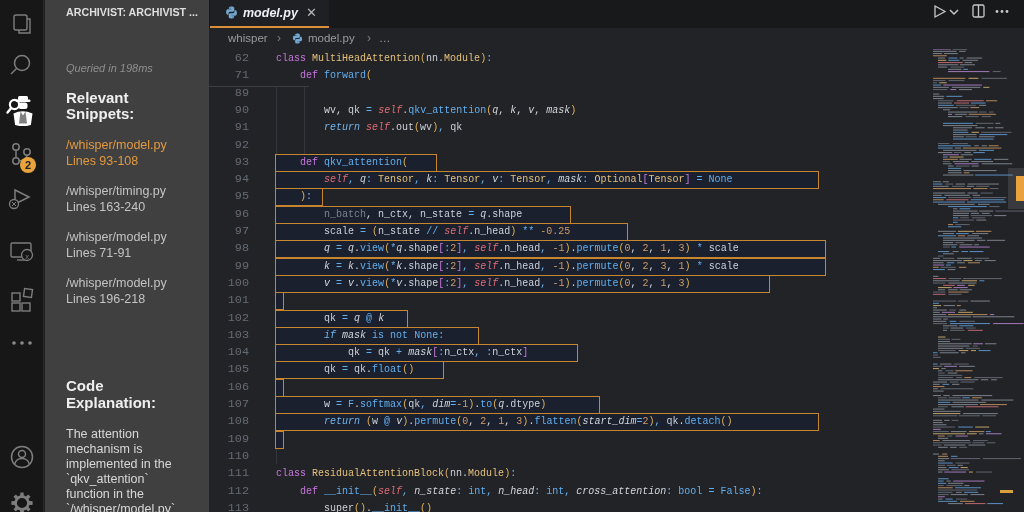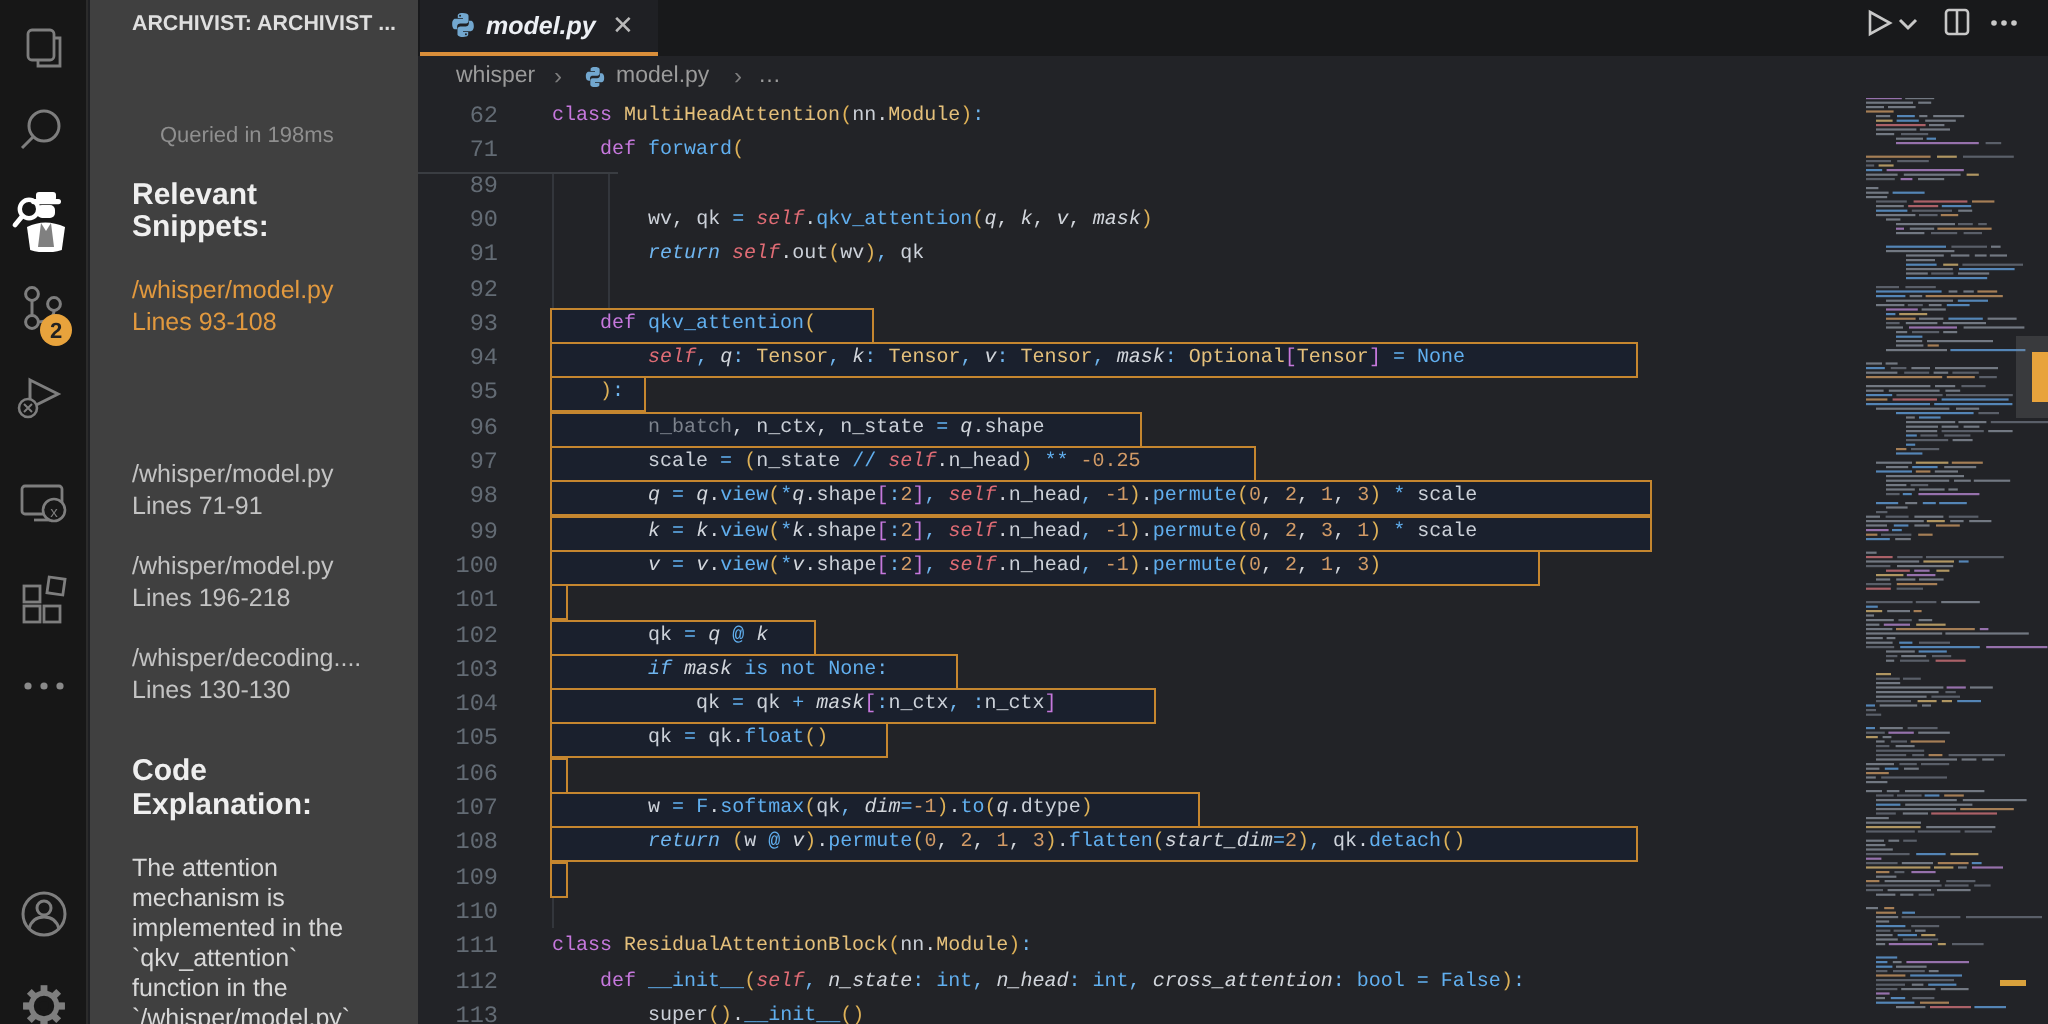--- a/index.html
+++ b/index.html
@@ -579,26 +579,26 @@
     <path fill="#72a7cf" d="M11.9 1c-5 0-4.7 2.2-4.7 2.2v2.3h4.8v.7H5.3S2 5.8 2 11s2.9 5 2.9 5h1.7v-2.4s-.1-2.9 2.9-2.9h4.8s2.8 0 2.8-2.7V3.8S17.5 1 11.9 1z"></path>
     <path fill="#72a7cf" d="M12.1 23c5 0 4.7-2.2 4.7-2.2v-2.3H12v-.7h6.7S22 18.2 22 13s-2.9-5-2.9-5h-1.7v2.4s.1 2.9-2.9 2.9H9.7s-2.8 0-2.8 2.7v4.2S6.5 23 12.1 23z"></path>
   </svg>
   <span style="position:absolute;left:99px;top:4px;color:#9b9b9b;font-size:11.5px;">model.py</span>
   <span style="position:absolute;left:158px;top:3px;color:#7e7e7e;font-size:12px;">›</span>
   <span style="position:absolute;left:170px;top:4px;color:#9b9b9b;font-size:11.5px;">…</span>
 </div>
 
 <div id="sidebar">
   <div style="position:absolute;left:21px;top:6px;color:#dfdfdf;font-size:10.7px;font-weight:bold;">ARCHIVIST: ARCHIVIST ...</div>
-  <div style="position:absolute;left:35px;top:62px;color:#8f8f8f;font-size:11px;">Queried in 198ms</div>
+  <div style="position:absolute;left:21px;top:62px;color:#8f8f8f;font-size:11px;font-style:italic;">Queried in 198ms</div>
   <div style="position:absolute;left:21px;top:90px;color:#efefef;font-size:15px;font-weight:bold;line-height:16px;">Relevant<br>Snippets:</div>
   <div style="position:absolute;left:21px;top:138px;color:#e2993e;font-size:12.5px;line-height:15.7px;">/whisper/model.py<br>Lines 93-108</div>
+  <div style="position:absolute;left:21px;top:184px;color:#c3c3c3;font-size:12.5px;line-height:15.7px;">/whisper/timing.py<br>Lines 163-240</div>
   <div style="position:absolute;left:21px;top:230px;color:#c3c3c3;font-size:12.5px;line-height:15.7px;">/whisper/model.py<br>Lines 71-91</div>
   <div style="position:absolute;left:21px;top:276px;color:#c3c3c3;font-size:12.5px;line-height:15.7px;">/whisper/model.py<br>Lines 196-218</div>
-  <div style="position:absolute;left:21px;top:322px;color:#c3c3c3;font-size:12.5px;line-height:15.7px;">/whisper/decoding....<br>Lines 130-130</div>
   <div style="position:absolute;left:21px;top:378px;color:#efefef;font-size:15px;font-weight:bold;line-height:16.5px;">Code<br>Explanation:</div>
   <div style="position:absolute;left:21px;top:427px;color:#d8d8d8;font-size:12.5px;line-height:15px;">The attention<br>mechanism is<br>implemented in the<br>`qkv_attention`<br>function in the<br>`/whisper/model.py`</div>
 </div>
 
 <div id="activitybar">
   <svg class="icon" style="top:13px;" width="44" height="24" viewBox="0 0 44 24">
     <rect x="14" y="2" width="13" height="15" rx="2" fill="none" stroke="#7e7e7e" stroke-width="1.4"></rect>
     <path d="M27 6 h3 v14 h-11 v-3" fill="none" stroke="#7e7e7e" stroke-width="1.4"></path>
   </svg>
   <svg class="icon" style="top:52px;" width="44" height="26" viewBox="0 0 44 26">

